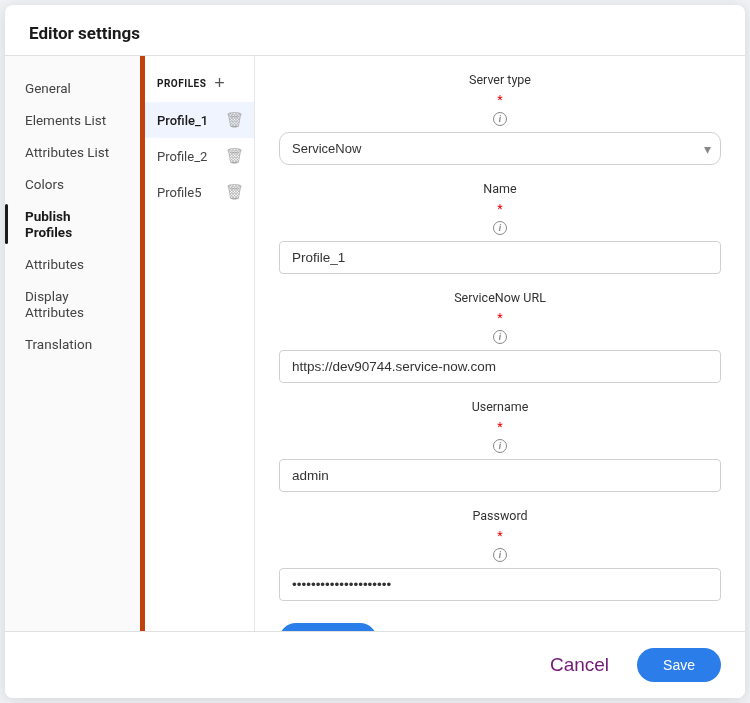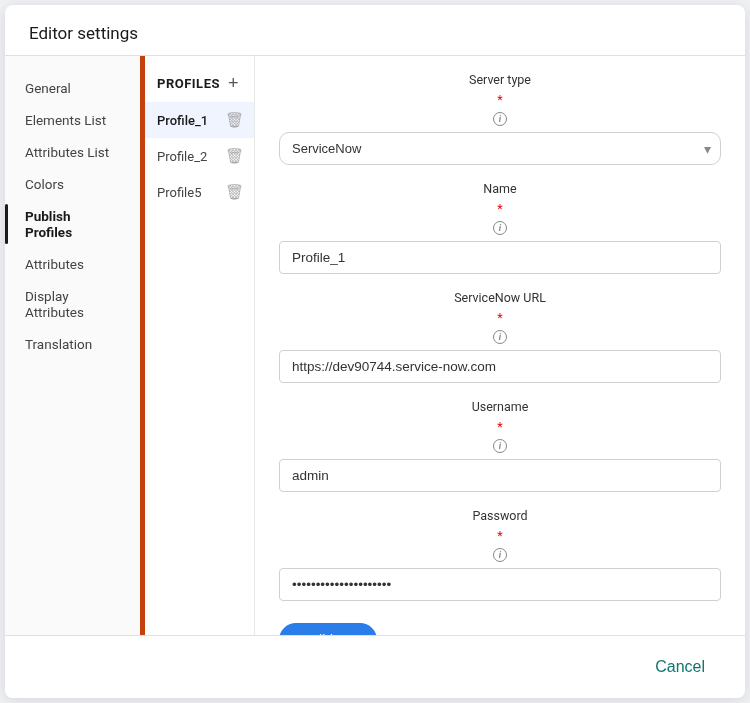--- a/index.html
+++ b/index.html
@@ -21,21 +21,21 @@
       display: flex;
       flex-direction: column;
       overflow: hidden;
     }
     .dialog-header {
       padding: 18px 24px 12px;
       border-bottom: 1px solid #e0e0e0;
     }
     .dialog-title {
       font-size: 17px;
-      font-weight: 400;
+      font-weight: 700;
       color: #1a1a1a;
     }
     .dialog-body {
       display: flex;
       flex: 1;
       overflow: hidden;
     }
     
     .sidebar {
       width: 140px;
@@ -71,21 +71,21 @@
       padding: 12px 0;
       background: #fff;
     }
     .profiles-header {
       display: flex;
       align-items: center;
       padding: 6px 12px 10px;
       gap: 8px;
     }
     .profiles-title {
-      font-size: 13px;
+      font-size: 10px;
       font-weight: 700;
       color: #1a1a1a;
       letter-spacing: 0.5px;
     }
     .add-btn {
       background: none;
       border: none;
       cursor: pointer;
       font-size: 18px;
       color: #555;
@@ -200,22 +200,22 @@
       justify-content: flex-end;
       align-items: center;
       padding: 14px 24px;
       border-top: 1px solid #e0e0e0;
       gap: 12px;
       background: #fff;
     }
     .footer-cancel {
       background: none;
       border: none;
-      font-size: 16px;
-      color: #0f766e;
+      font-size: 19px;
+      color: #701a75;
       cursor: pointer;
       padding: 8px 16px;
     }
     .footer-save {
       background: #2b7de9;
       color: #fff;
       border: none;
       border-radius: 20px;
       padding: 9px 26px;
       font-size: 14px;
@@ -322,14 +322,15 @@
         <input class="form-input" type="password" value="passwordvalue12345678" placeholder="Password" style="">
       </div>
 
       
       <button class="validate-btn">Validate</button>
     </div>
   </div>
 
   <div class="dialog-footer">
     <button class="footer-cancel">Cancel</button>
+    <button class="footer-save">Save</button>
   </div>
 </div>
 
 </body></html>

